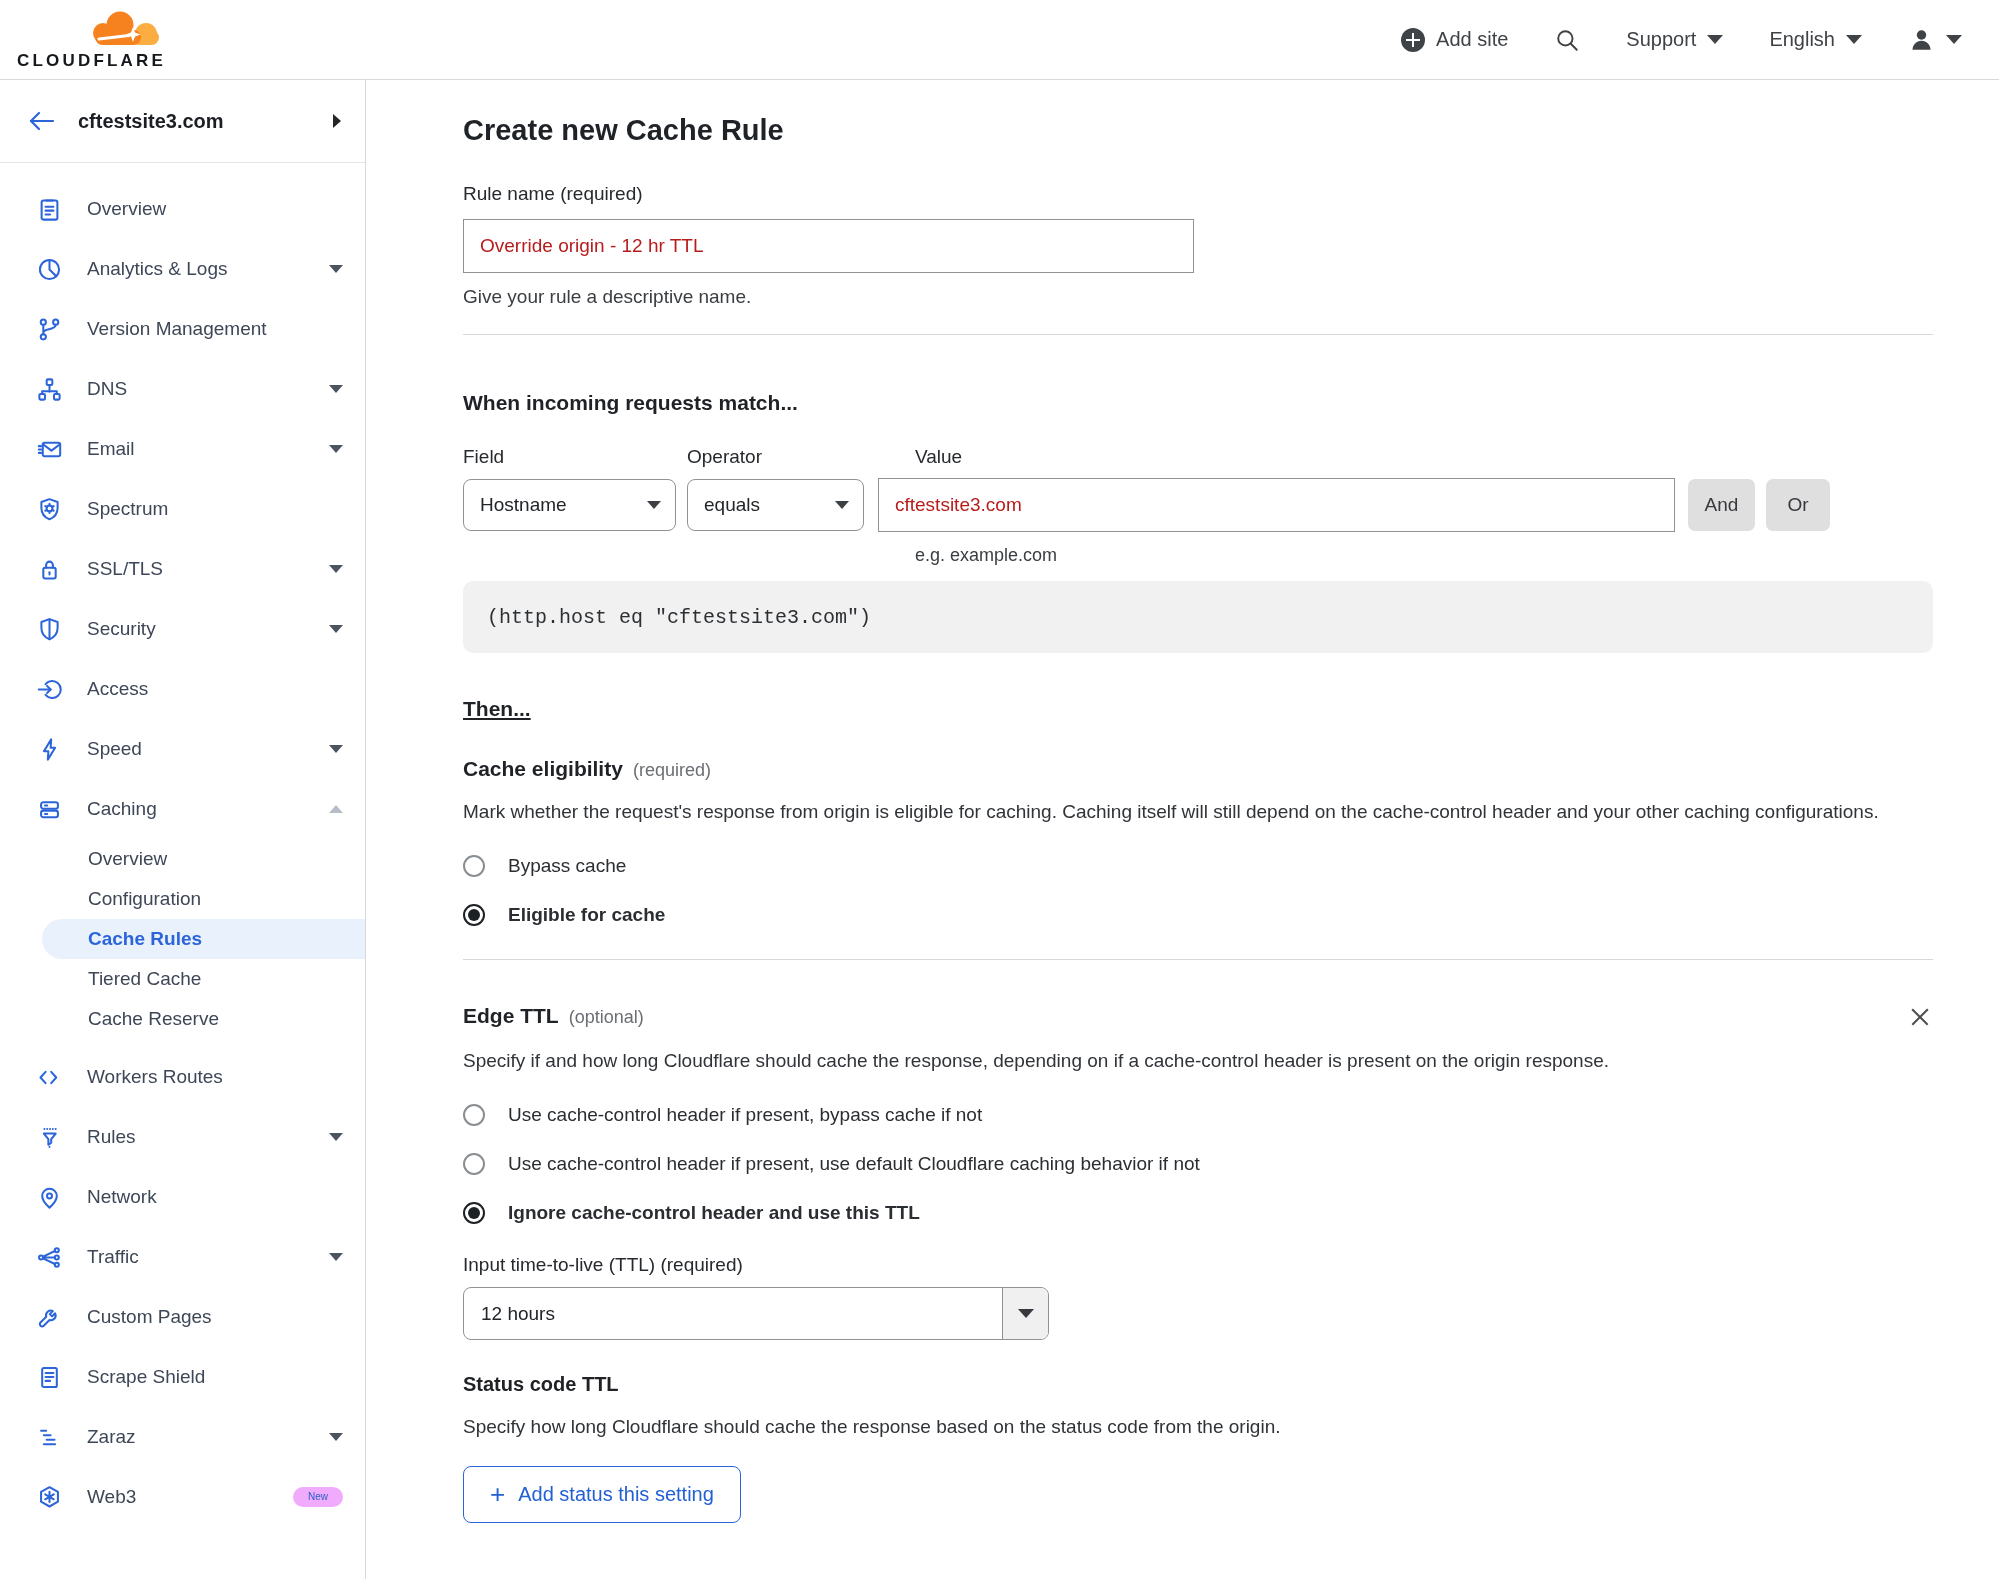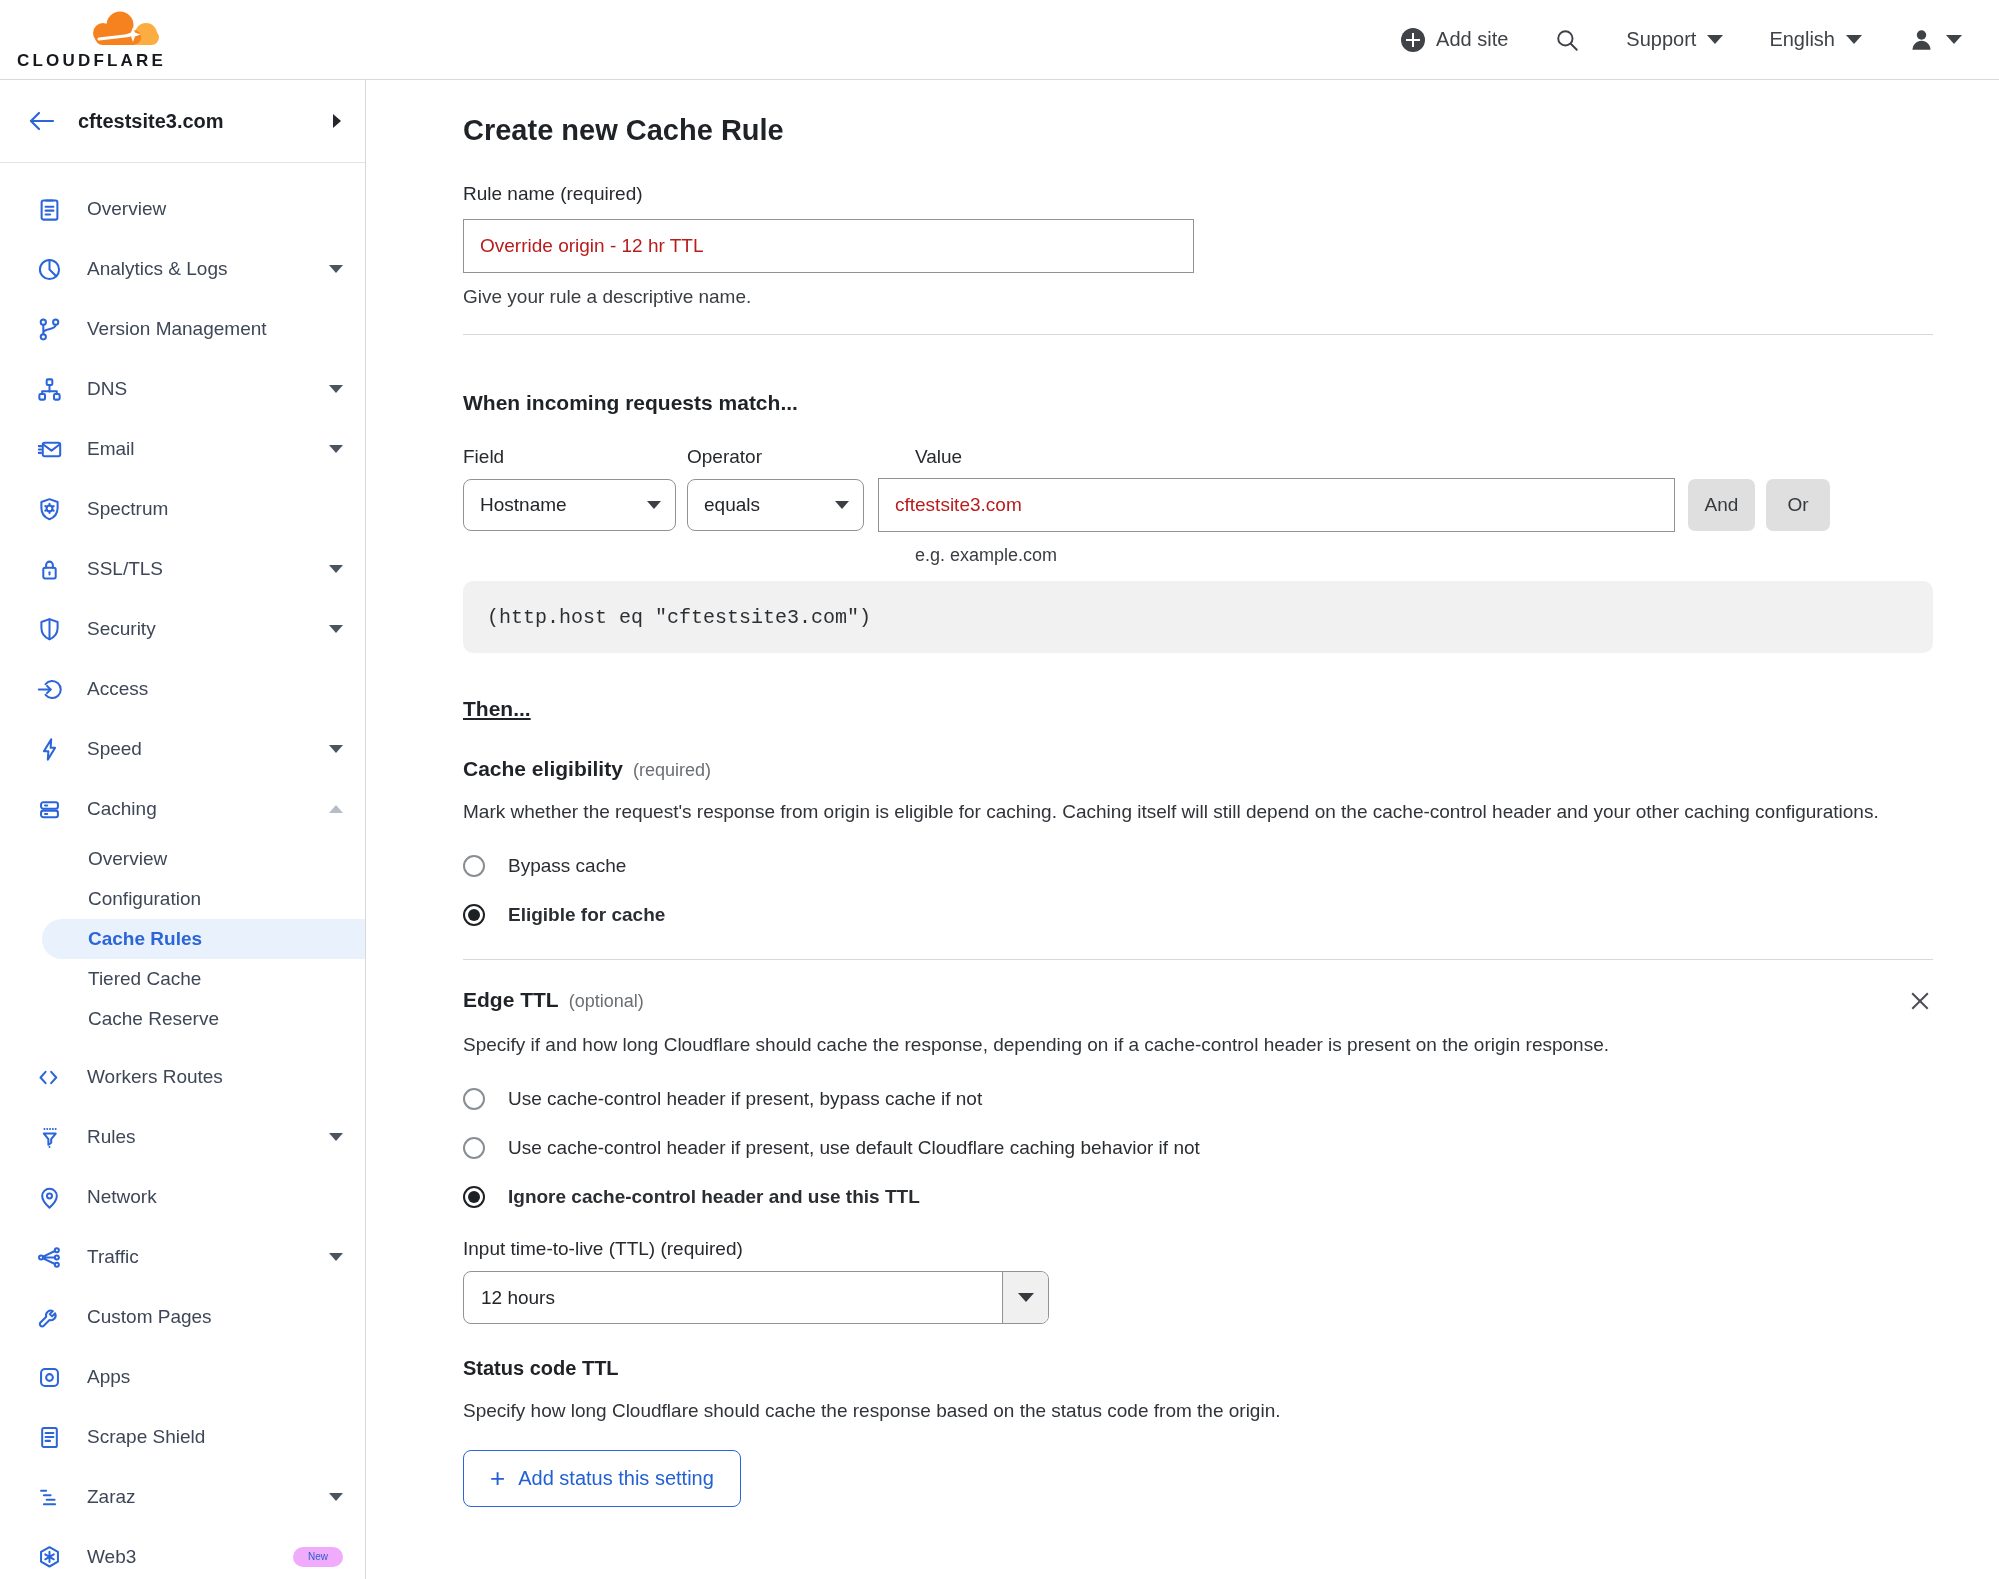--- a/index.html
+++ b/index.html
@@ -90,21 +90,21 @@
   .sec-head { display:flex; align-items:baseline; }
   .sec-head .qual { margin-left:10px; font-size:18px; color:#6b6e73; font-weight:400; }
   .mt-elig { margin-top:36px; }
   .para { font-size:19px; color:#303338; line-height:32px; margin-top:15px; max-width:1448px; }
   .para-edge { max-width:1150px; }
   .radio-row { display:flex; align-items:center; gap:23px; margin-top:27px; font-size:19px; color:#2a2d31; cursor:pointer; }
   .radio-row.sel-row { font-weight:700; }
   .radio { width:22px; height:22px; border-radius:50%; border:2px solid #898e93; background:#fff; flex:none; position:relative; }
   .radio.sel { border-color:#1e2124; }
   .radio.sel::after { content:""; position:absolute; inset:3px; border-radius:50%; background:#1e2124; }
-  .edge-head { display:flex; align-items:flex-start; margin-top:28px; }
+  .edge-head { display:flex; align-items:flex-start; margin-top:44px; }
   .x-btn { margin-left:auto; width:26px; height:26px; position:relative; cursor:pointer; }
   .x-btn::before,.x-btn::after { content:""; position:absolute; left:2px; right:2px; top:12px;
         height:1.8px; background:#4a4d51; }
   .x-btn::before { transform:rotate(45deg); } .x-btn::after { transform:rotate(-45deg); }
   .mt-ttl { margin-top:30px; }
   .ttl-select { margin-top:11px; width:586px; height:53px; border:1px solid #929292; border-radius:8px;
                 display:flex; align-items:stretch; overflow:hidden; background:#fff; cursor:pointer; }
   .ttl-text { flex:1; display:flex; align-items:center; padding:0 17px; font-size:19px; color:#222529; }
   .ttl-arrow { width:46px; border-left:1px solid #929292; background:#f0f0f0;
                display:flex; align-items:center; justify-content:center; }
@@ -366,29 +366,20 @@
 
     <div class="nav-item">
       <span class="nav-ic">
         <svg viewBox="0 0 24 24">
             <path d="M15 6.3a4.2 4.2 0 00-5.9 5L4 16.4a2 2 0 102.9 2.9l5.1-5.1a4.2 4.2 0 005-5.9l-2.7 2.7-2.1-2z"></path>
           </svg>
       </span>
       <span class="nav-label">Custom Pages</span>
     </div>
 
-    <div class="nav-item">
-      <span class="nav-ic">
-        <svg viewBox="0 0 24 24">
-            <rect x="4.5" y="4.5" width="15" height="15" rx="3.5"></rect>
-            <circle cx="12" cy="12" r="3"></circle>
-          </svg>
-      </span>
-      <span class="nav-label">Apps</span>
-    </div>
 
     <div class="nav-item">
       <span class="nav-ic">
         <svg viewBox="0 0 24 24">
             <rect x="5.5" y="3.5" width="13" height="17" rx="1.5"></rect>
             <path d="M8.5 8h7M8.5 11.5h7M8.5 15h4"></path>
           </svg>
       </span>
       <span class="nav-label">Scrape Shield</span>
     </div>

